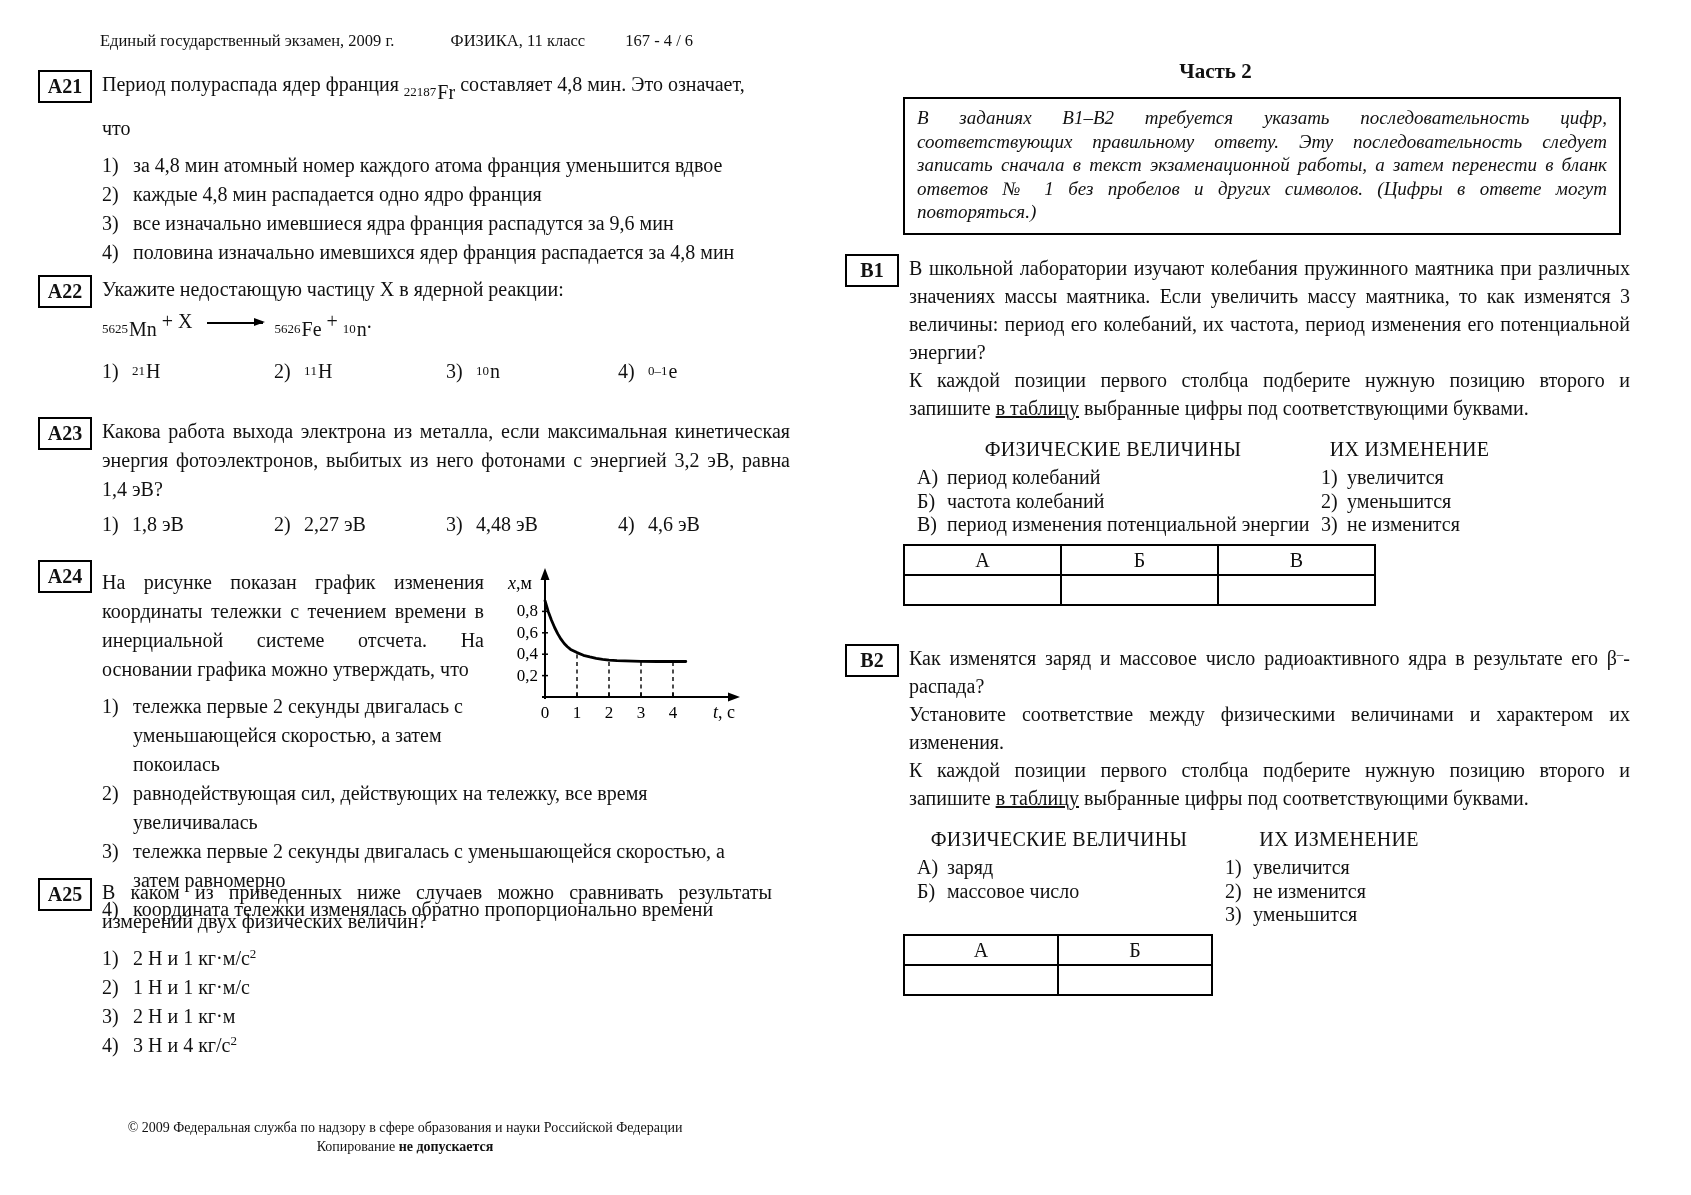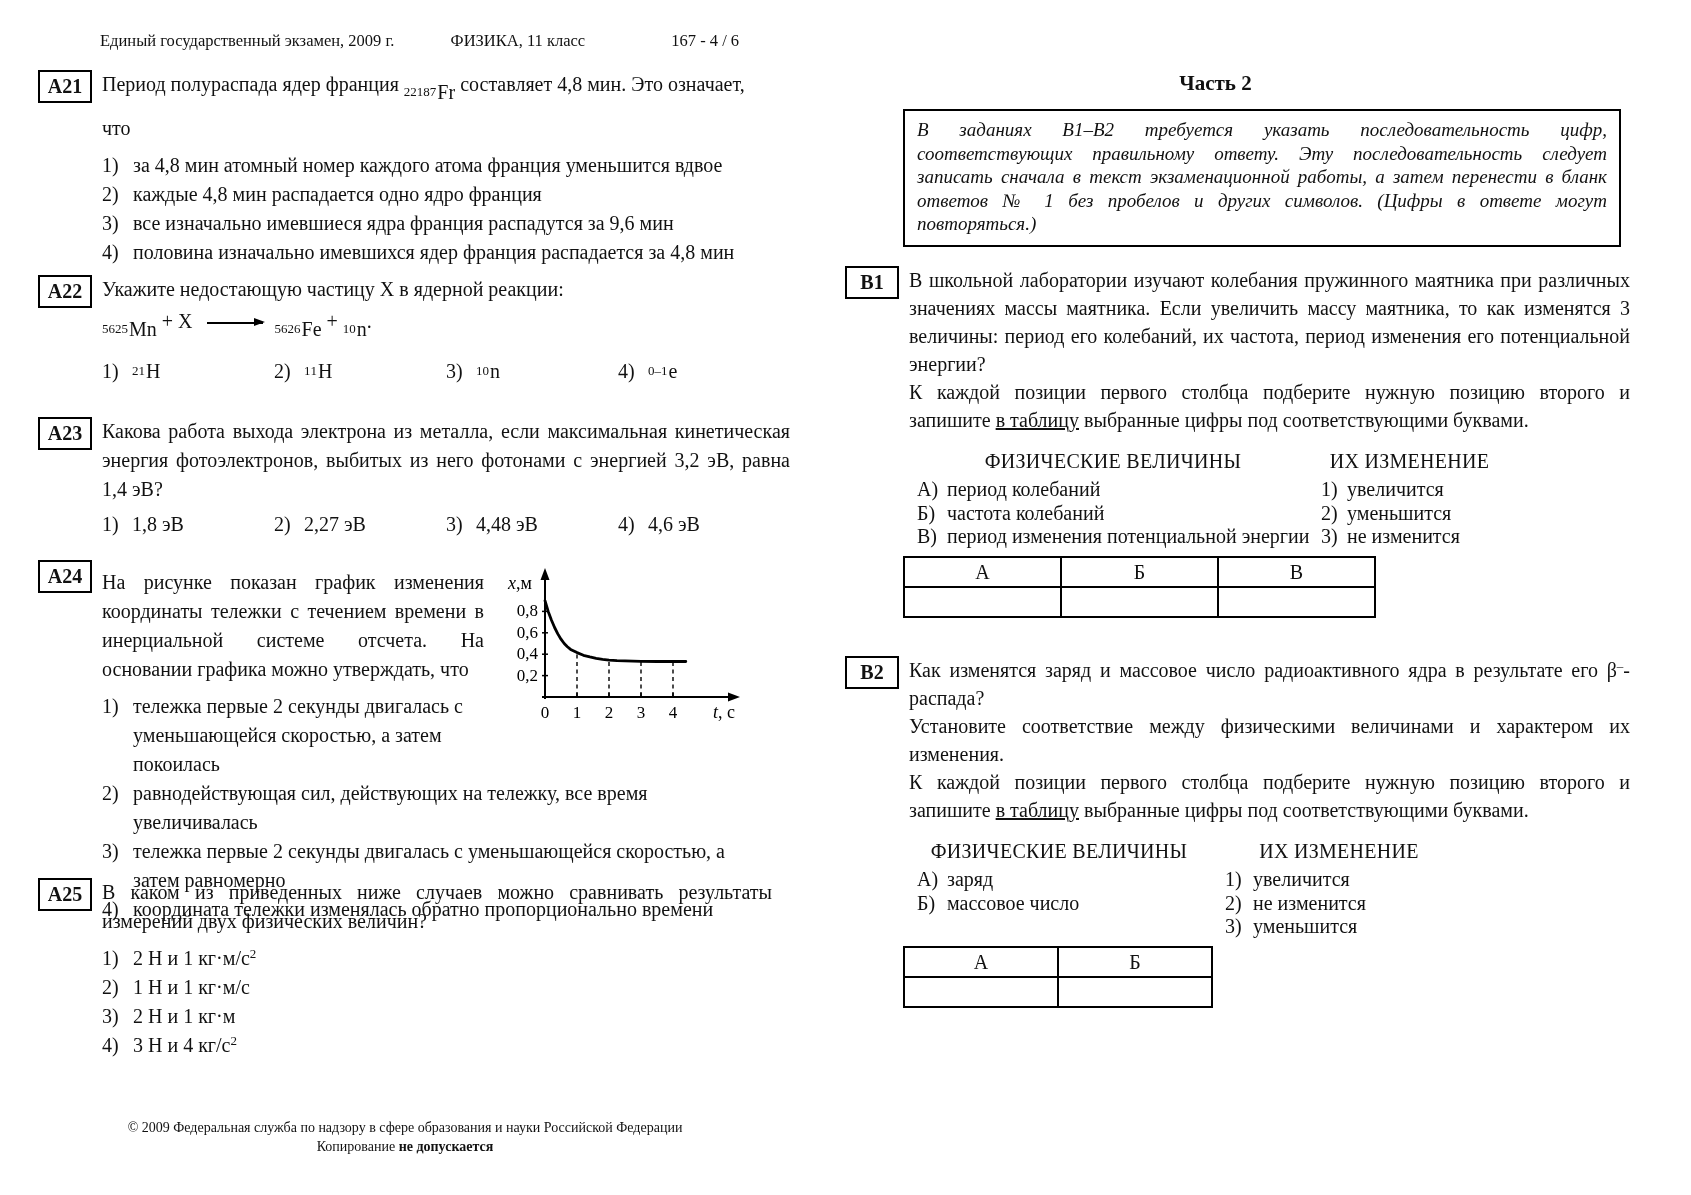--- a/index.html
+++ b/index.html
@@ -1,22 +1,22 @@
 <!DOCTYPE html>
 <html><head>
 <meta charset="utf-8">
 <style>
   html,body{margin:0;padding:0;background:#e8e8e8;}
   .page{position:relative;width:1691px;height:1195px;background:#ffffff;
         font-family:"Liberation Serif", serif;color:#111;overflow:hidden;}
   .col-left{position:absolute;left:38px;top:0;width:734px;height:1195px;}
-  .col-right{position:absolute;left:845px;top:13px;width:785px;height:1077px;}
+  .col-right{position:absolute;left:845px;top:1px;width:785px;height:1077px;}
   .header-row{position:absolute;top:31px;left:62px;font-size:16.5px;white-space:nowrap;}
   .header-row .hsub{margin-left:52px;}
-  .header-row .hcode{margin-left:82px;}
+  .header-row .hcode{margin-left:36px;}
   .q{position:absolute;left:0;display:flex;width:100%;align-items:flex-start;}
   .qlabel{flex:none;width:50px;height:29px;border:2px solid #000;text-align:center;
           line-height:29px;font-weight:bold;font-size:20px;margin-right:10px;background:#fff;}
   .qbody{flex:1;font-size:20px;line-height:29px;}
   .qbody.r{line-height:28px;}
   .qpara{margin:0;text-align:justify;}
   .opts{margin-top:8px;}
   .optline{display:flex;align-items:flex-start;}
   .onum{flex:none;width:31px;}
   .otext{flex:1;text-align:left;}

